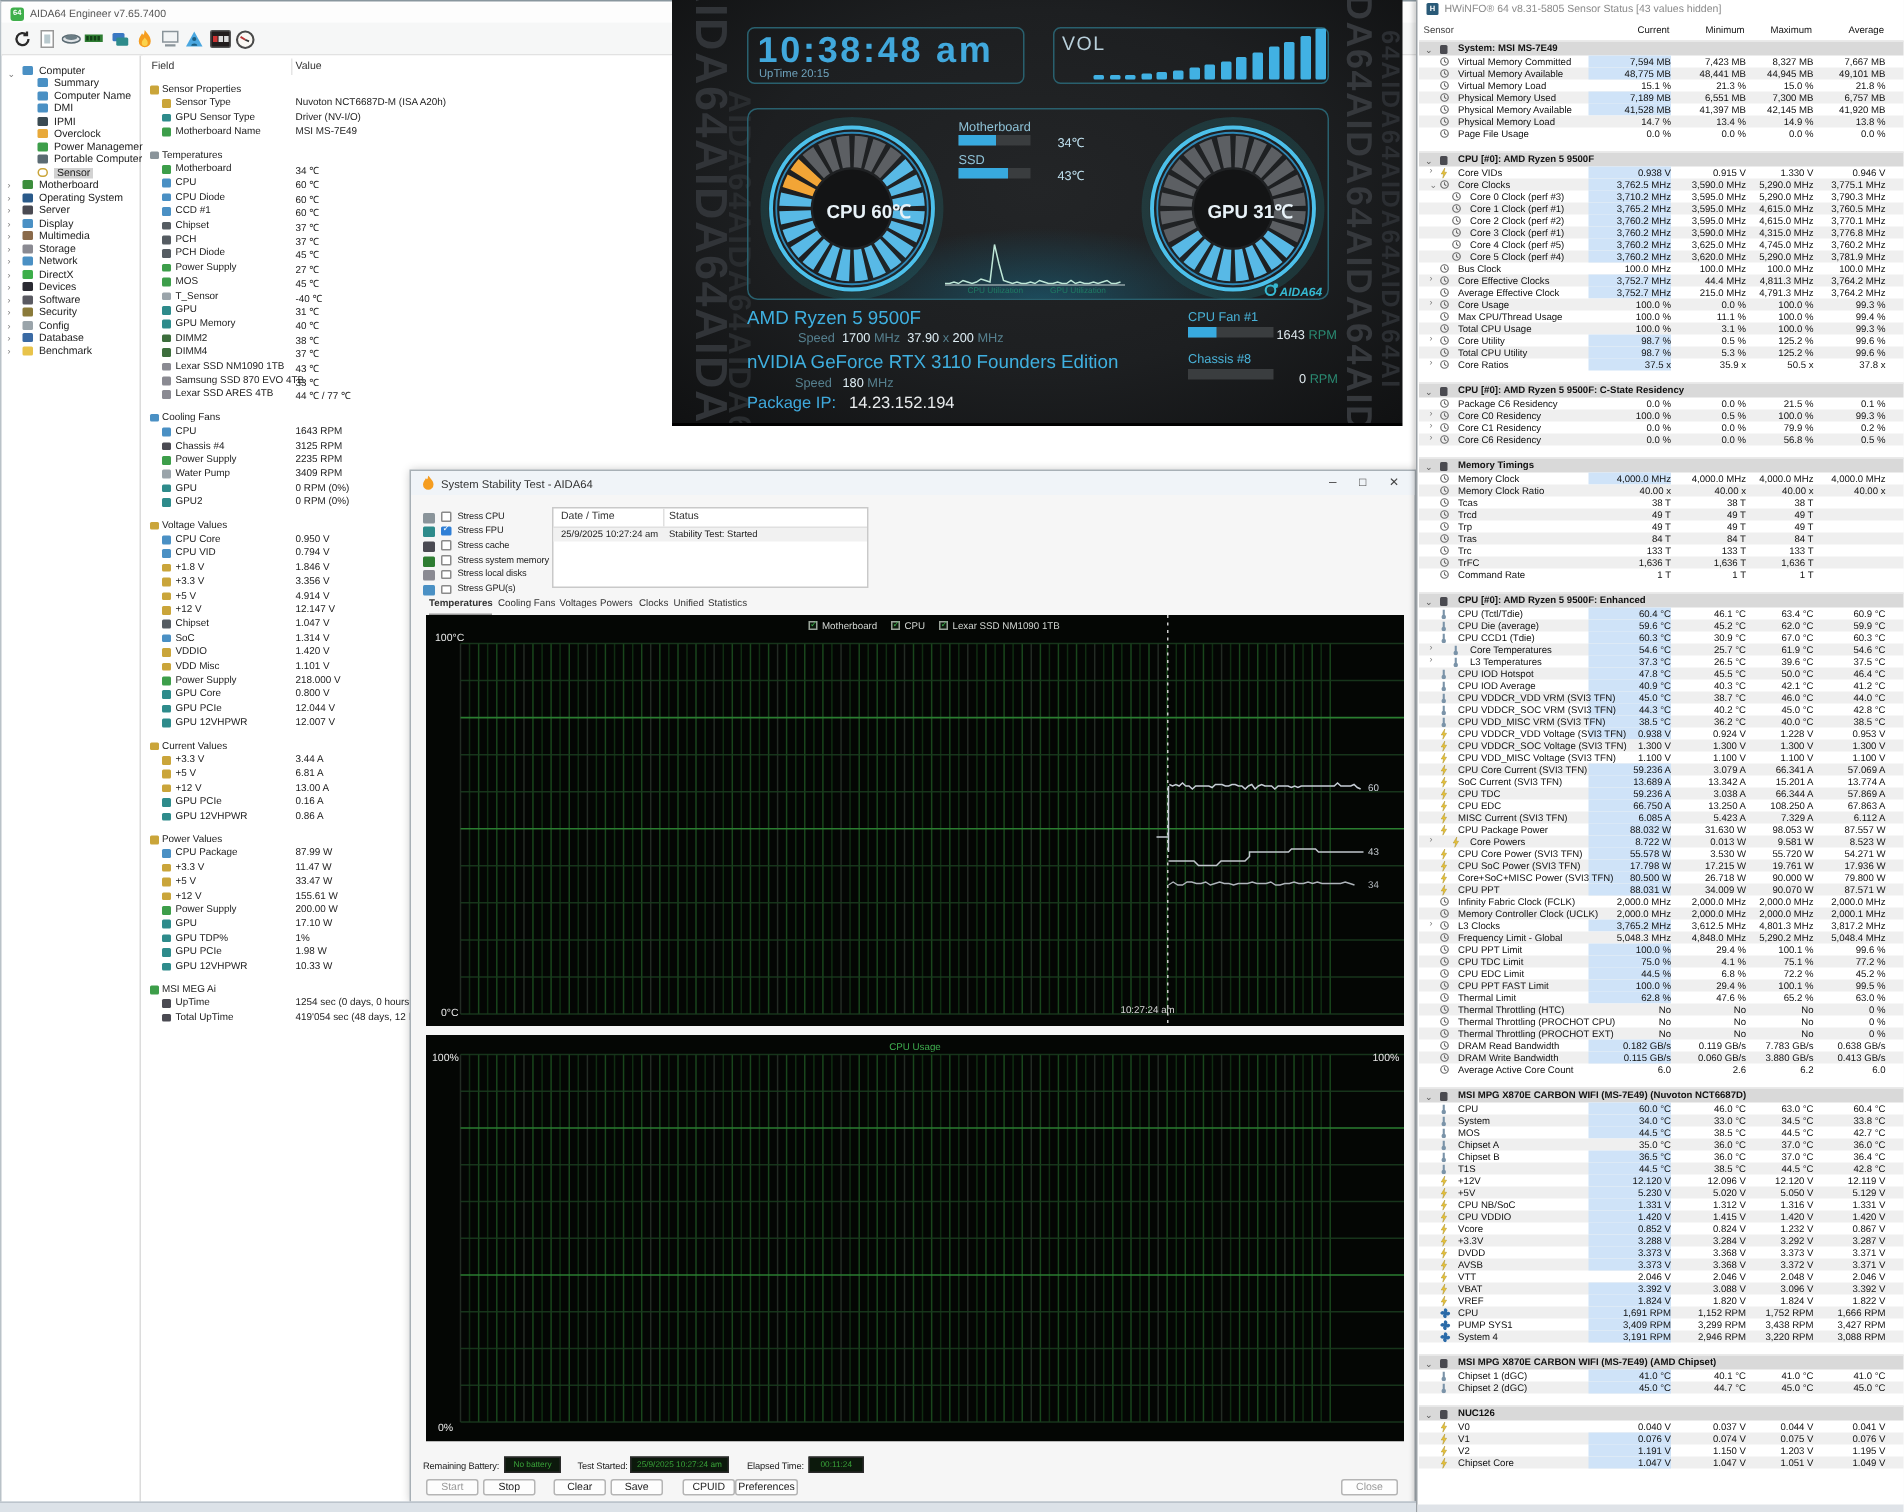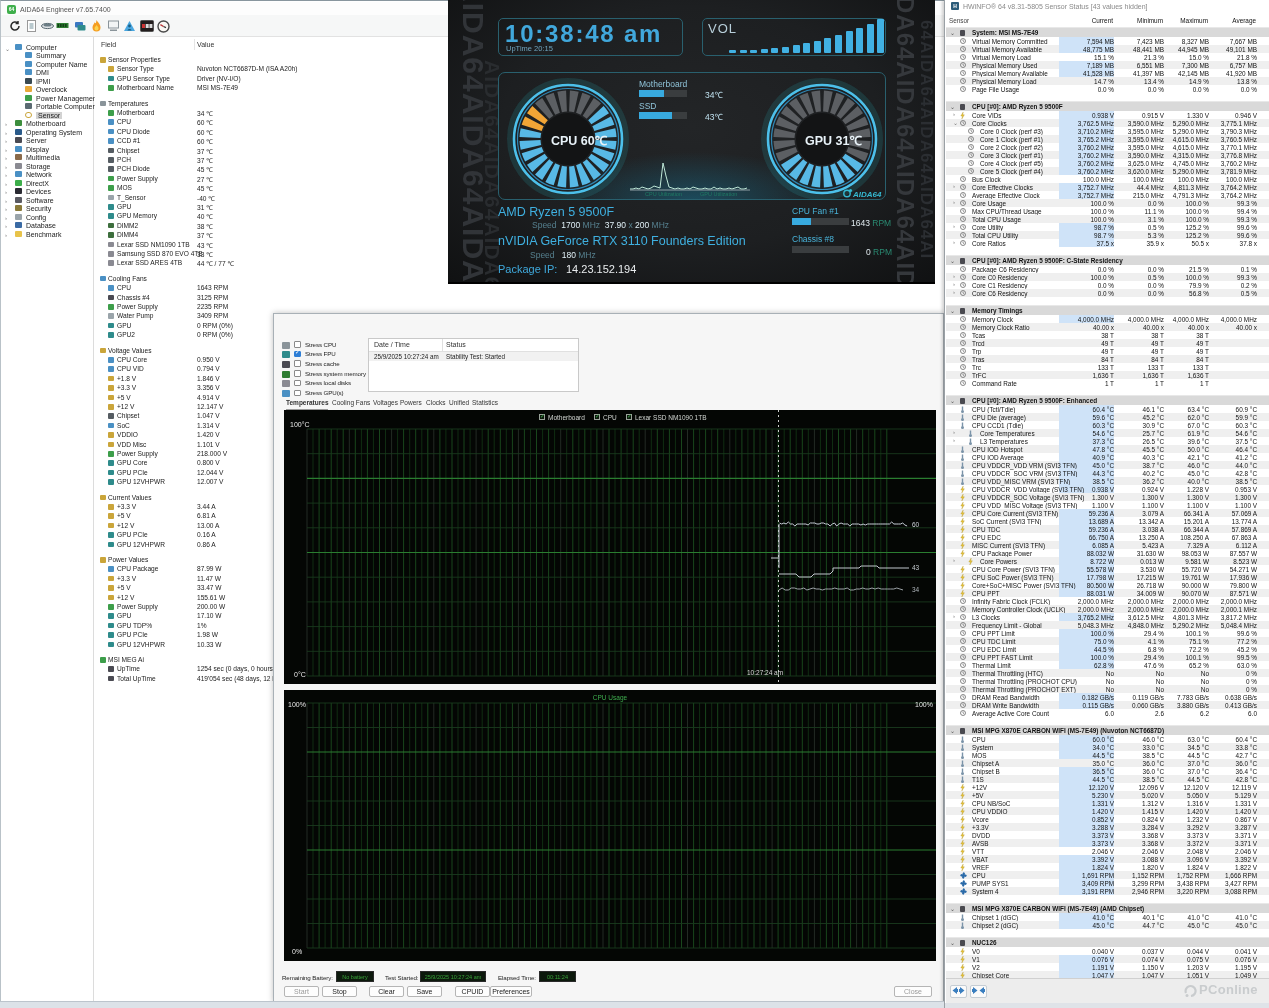--- a/index.html
+++ b/index.html
@@ -614,20 +614,29 @@
 <div class="abs" style="left:118px;top:263px;font-size:11px;color:#e9ecee;">14.23.152.194</div>
 <div class="abs" style="left:344px;top:206px;font-size:8.5px;color:#49b3d9;">CPU Fan #1</div>
 <div class="pbar" style="left:344px;top:218px;width:57px;"></div>
       <div class="pfill" style="left:344px;top:218px;width:19px;"></div>
 <div class="abs" style="left:403px;top:218px;font-size:8.5px;color:#dfe9ee;">1643 <span style="color:#2a8a72;">RPM</span></div>
 <div class="abs" style="left:344px;top:234px;font-size:8.5px;color:#49b3d9;">Chassis #8</div>
 <div class="pbar" style="left:344px;top:246px;width:57px;"></div>
 <div class="abs" style="left:418px;top:247px;font-size:8.5px;color:#dfe9ee;">0 <span style="color:#2a8a72;">RPM</span></div>
 </div>
 <div id="stab" class="abs">
+<div class="cap abs">
+        <svg class="abs" style="left:7px;top:3px;" width="9" height="10" viewBox="0 0 9 10">
+          <path d="M4.5 0C5.8 2 8 3.4 8 6a3.5 3.5 0 0 1-7 0C1 4 2.4 3.2 3 1.6 3.6 2.8 4 3.2 4.5 0z" fill="#f59d20"></path>
+        </svg>
+        <span class="abs" style="left:20px;top:3.5px;font-size:7.5px;color:#333;">System Stability Test - AIDA64</span>
+        <span class="abs" style="left:612px;top:2px;font-size:9px;color:#444;">–</span>
+        <span class="abs" style="left:632px;top:2.5px;font-size:8px;color:#444;">□</span>
+        <span class="abs" style="left:652px;top:2.5px;font-size:8px;color:#444;">✕</span>
+      </div>
 <span class="abs" style="left:8px;top:27.5px;width:8px;height:7px;background:#8a949a;border-radius:1px;"></span>
 <span class="chk" style="left:20px;top:27.0px;"></span>
 <span class="stxt" style="left:31px;top:26.5px;">Stress CPU</span>
 <span class="abs" style="left:8px;top:37.2px;width:8px;height:7px;background:#2e8b8b;border-radius:1px;"></span>
 <span class="chk" style="left:20px;top:36.7px;background:#2f7fd6;border-color:#2f7fd6;"></span>
       <span class="abs" style="left:21px;top:34.2px;font-size:6px;color:#fff;">✓</span>
 <span class="stxt" style="left:31px;top:36.2px;">Stress FPU</span>
 <span class="abs" style="left:8px;top:46.9px;width:8px;height:7px;background:#4a4a52;border-radius:1px;"></span>
 <span class="chk" style="left:20px;top:46.4px;"></span>
 <span class="stxt" style="left:31px;top:45.9px;">Stress cache</span>
@@ -2340,34 +2349,15 @@
           <svg width="5" height="7" viewBox="0 0 5 7">
             <path d="M3.2 0L0.8 4H2.4L1.8 7L4.4 2.8H2.8z" fill="#e8c33a" stroke="#a88a20" stroke-width="0.3"></path>
           </svg>
         </span>
 <span class="hlab" style="left:26px;">Chipset Core</span>
 <span class="hval" style="left:120px;width:48px;">1.047 V</span>
 <span class="hval" style="left:170px;width:48px;">1.047 V</span>
 <span class="hval" style="left:215px;width:48px;">1.051 V</span>
 <span class="hval" style="left:263px;width:48px;">1.049 V</span>
 </div>
-<div class="abs" style="left:1px;top:978px;width:324px;height:25px;background:#ededed;border-top:1px solid #d0d0d0;">
-<div class="abs" style="left:4px;top:6px;width:17px;height:13px;background:#fafafa;border:1px solid #c5cdd4;border-radius:2px;text-align:center;line-height:5px;">
-          <svg width="15" height="9" viewBox="0 0 15 9">
-            <path d="M6 1L1.5 4.5L6 8V6H7V3H6z" fill="#3a7ebf"></path>
-            <path d="M9 1L13.5 4.5L9 8V6H8V3H9z" fill="#3a7ebf"></path>
-          </svg>
-        </div>
-<div class="abs" style="left:24px;top:6px;width:17px;height:13px;background:#fafafa;border:1px solid #c5cdd4;border-radius:2px;text-align:center;line-height:5px;">
-          <svg width="15" height="9" viewBox="0 0 15 9">
-            <path d="M2 1L6.5 4.5L2 8V6H1V3H2z" fill="#3a7ebf"></path>
-            <path d="M13 1L8.5 4.5L13 8V6H14V3H13z" fill="#3a7ebf"></path>
-          </svg>
-        </div>
-<svg class="abs" style="left:238px;top:5px;" width="14" height="14" viewBox="0 0 14 14">
-          <path d="M2 9A5 5 0 1 1 7 12" fill="none" stroke="#c9ccce" stroke-width="2.2"></path>
-          <circle cx="3" cy="11.5" r="1.5" fill="#c9ccce"></circle>
-        </svg>
-<span class="abs" style="left:253px;top:3px;font-size:13px;font-weight:bold;color:#c9ccce;letter-spacing:0.3px;">PConline</span>
-</div>
 <div class="abs" style="left:0;top:1003px;width:325px;height:5px;background:#dfe3e8;"></div>
 </div>
 <div class="abs" style="left:0;top:1001px;width:944px;height:7px;background:#dce2e8;border-top:1px solid #bcc4cc;"></div>
 </div>
 </body></html>

